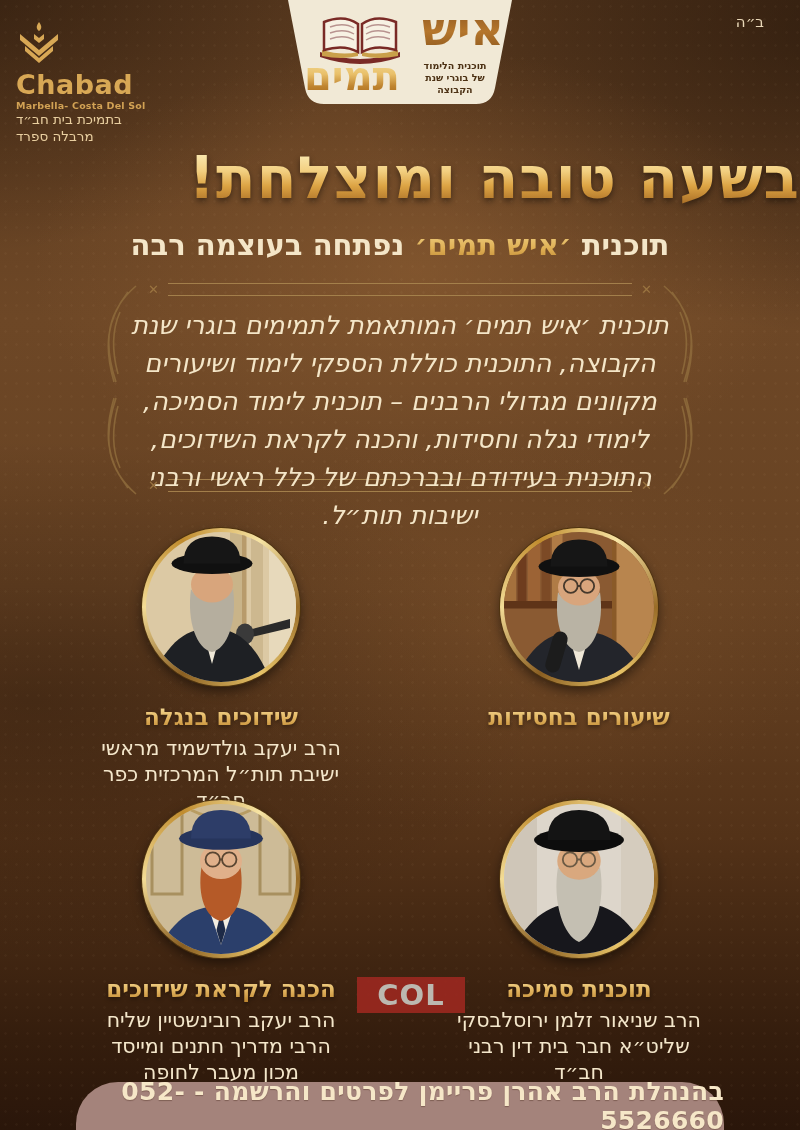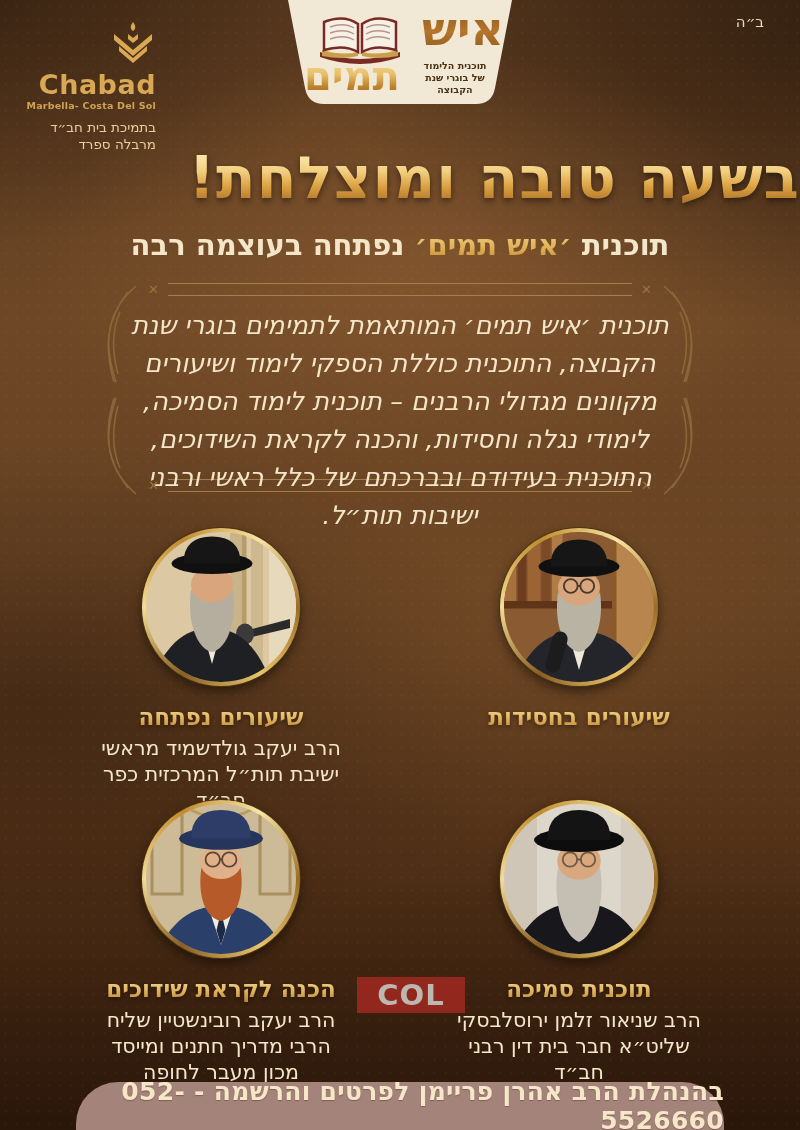--- a/index.html
+++ b/index.html
@@ -12,24 +12,24 @@
       radial-gradient(900px 520px at 108% 2%, rgba(16,7,2,.55), rgba(0,0,0,0) 60%),
       radial-gradient(760px 480px at -8% -2%, rgba(16,7,2,.5), rgba(0,0,0,0) 58%),
       radial-gradient(820px 420px at 4% 62%, rgba(22,10,4,.35), rgba(0,0,0,0) 62%),
       linear-gradient(180deg,#5a3a1f 0%,#6d4726 28%,#684323 52%,#533218 74%,#341d0d 92%,#2a160a 100%);
   }
   .speck{position:absolute;inset:0;pointer-events:none;opacity:.5;
     background-image:radial-gradient(rgba(240,210,160,.07) 1px, transparent 1.4px);
     background-size:11px 13px;}
   
   .bh{position:absolute;top:13px;right:36px;color:#ead9b9;font-size:15px;}
-  .chabad{position:absolute;top:20px;left:16px;width:140px;text-align:right;color:#d8a855;}
+  .chabad{position:absolute;top:20px;left:16px;width:140px;text-align:left;color:#d8a855;}
   .chabad .word{font-size:27px;font-weight:bold;letter-spacing:.5px;line-height:30px;}
   .chabad .loc{font-size:9.5px;font-weight:bold;letter-spacing:.2px;color:#d2a254;}
-  .chabad .sup{font-size:13.5px;color:#e9cfa0;line-height:17px;margin-top:8px;}
+  .chabad .sup{font-size:13.5px;color:#e9cfa0;line-height:17px;margin-top:0;}
   
   .badge{position:absolute;left:288px;top:0;width:224px;height:106px;}
   .badge .big{position:absolute;font-weight:bold;line-height:1;}
   .gold-grad{background:linear-gradient(180deg,#f6e3a2 0%,#e9c06a 45%,#c08530 75%,#a86a1e 100%);
     -webkit-background-clip:text;background-clip:text;color:transparent;}
   .bronze-grad{background:linear-gradient(180deg,#8a5420 0%,#b5762c 55%,#8f5a1f 100%);
     -webkit-background-clip:text;background-clip:text;color:transparent;}
   .badge .ish{right:8px;top:6px;font-size:46px;}
   .badge .tamim{left:16px;top:56px;font-size:40px;}
   .badge .tag{position:absolute;right:14px;top:60px;width:86px;font-size:9.5px;line-height:12px;
@@ -192,21 +192,21 @@
           <path d="M96,58 L66,66 L66,71 L96,64 Z" fill="#2a2a2a"></path>
           <ellipse cx="66" cy="68" rx="6" ry="7" fill="#3a3a3a"></ellipse>
           <path d="M2,102 C14,72 28,64 44,64 C60,64 74,74 84,102 Z" fill="#1e2024"></path>
           <path d="M38,66 L44,88 L50,66 Z" fill="#efe8d8"></path>
           <path d="M30,38 C27,60 34,78 44,80 C54,78 61,60 58,38 C52,48 36,48 30,38 Z" fill="#b5ae9e"></path>
           <ellipse cx="44" cy="35" rx="14" ry="12" fill="#d8a57c"></ellipse>
           <ellipse cx="44" cy="21" rx="27" ry="7" fill="#101010"></ellipse>
           <path d="M25,21 Q25,3 44,3 Q63,3 63,21 Z" fill="#161616"></path>
         </svg>
       </div>
-      <div class="sp-title">שיעורים נפתחה</div>
+      <div class="sp-title">שידוכים בנגלה</div>
       <div class="sp-desc">הרב יעקב גולדשמיד מראשי ישיבת תות״ל המרכזית כפר חב״ד</div>
     </div>
 
     <div class="card">
       <div class="ring">
         <svg class="photo" viewBox="0 0 100 100" aria-hidden="true">
           <rect width="100" height="100" fill="#ddd6cb"></rect>
           <rect x="0" y="0" width="22" height="100" fill="#cfc6b8"></rect>
             <rect x="78" y="0" width="22" height="100" fill="#d5ccbe"></rect>
           <path d="M4,102 C16,74 32,66 50,66 C68,66 84,74 96,102 Z" fill="#17171c"></path>

